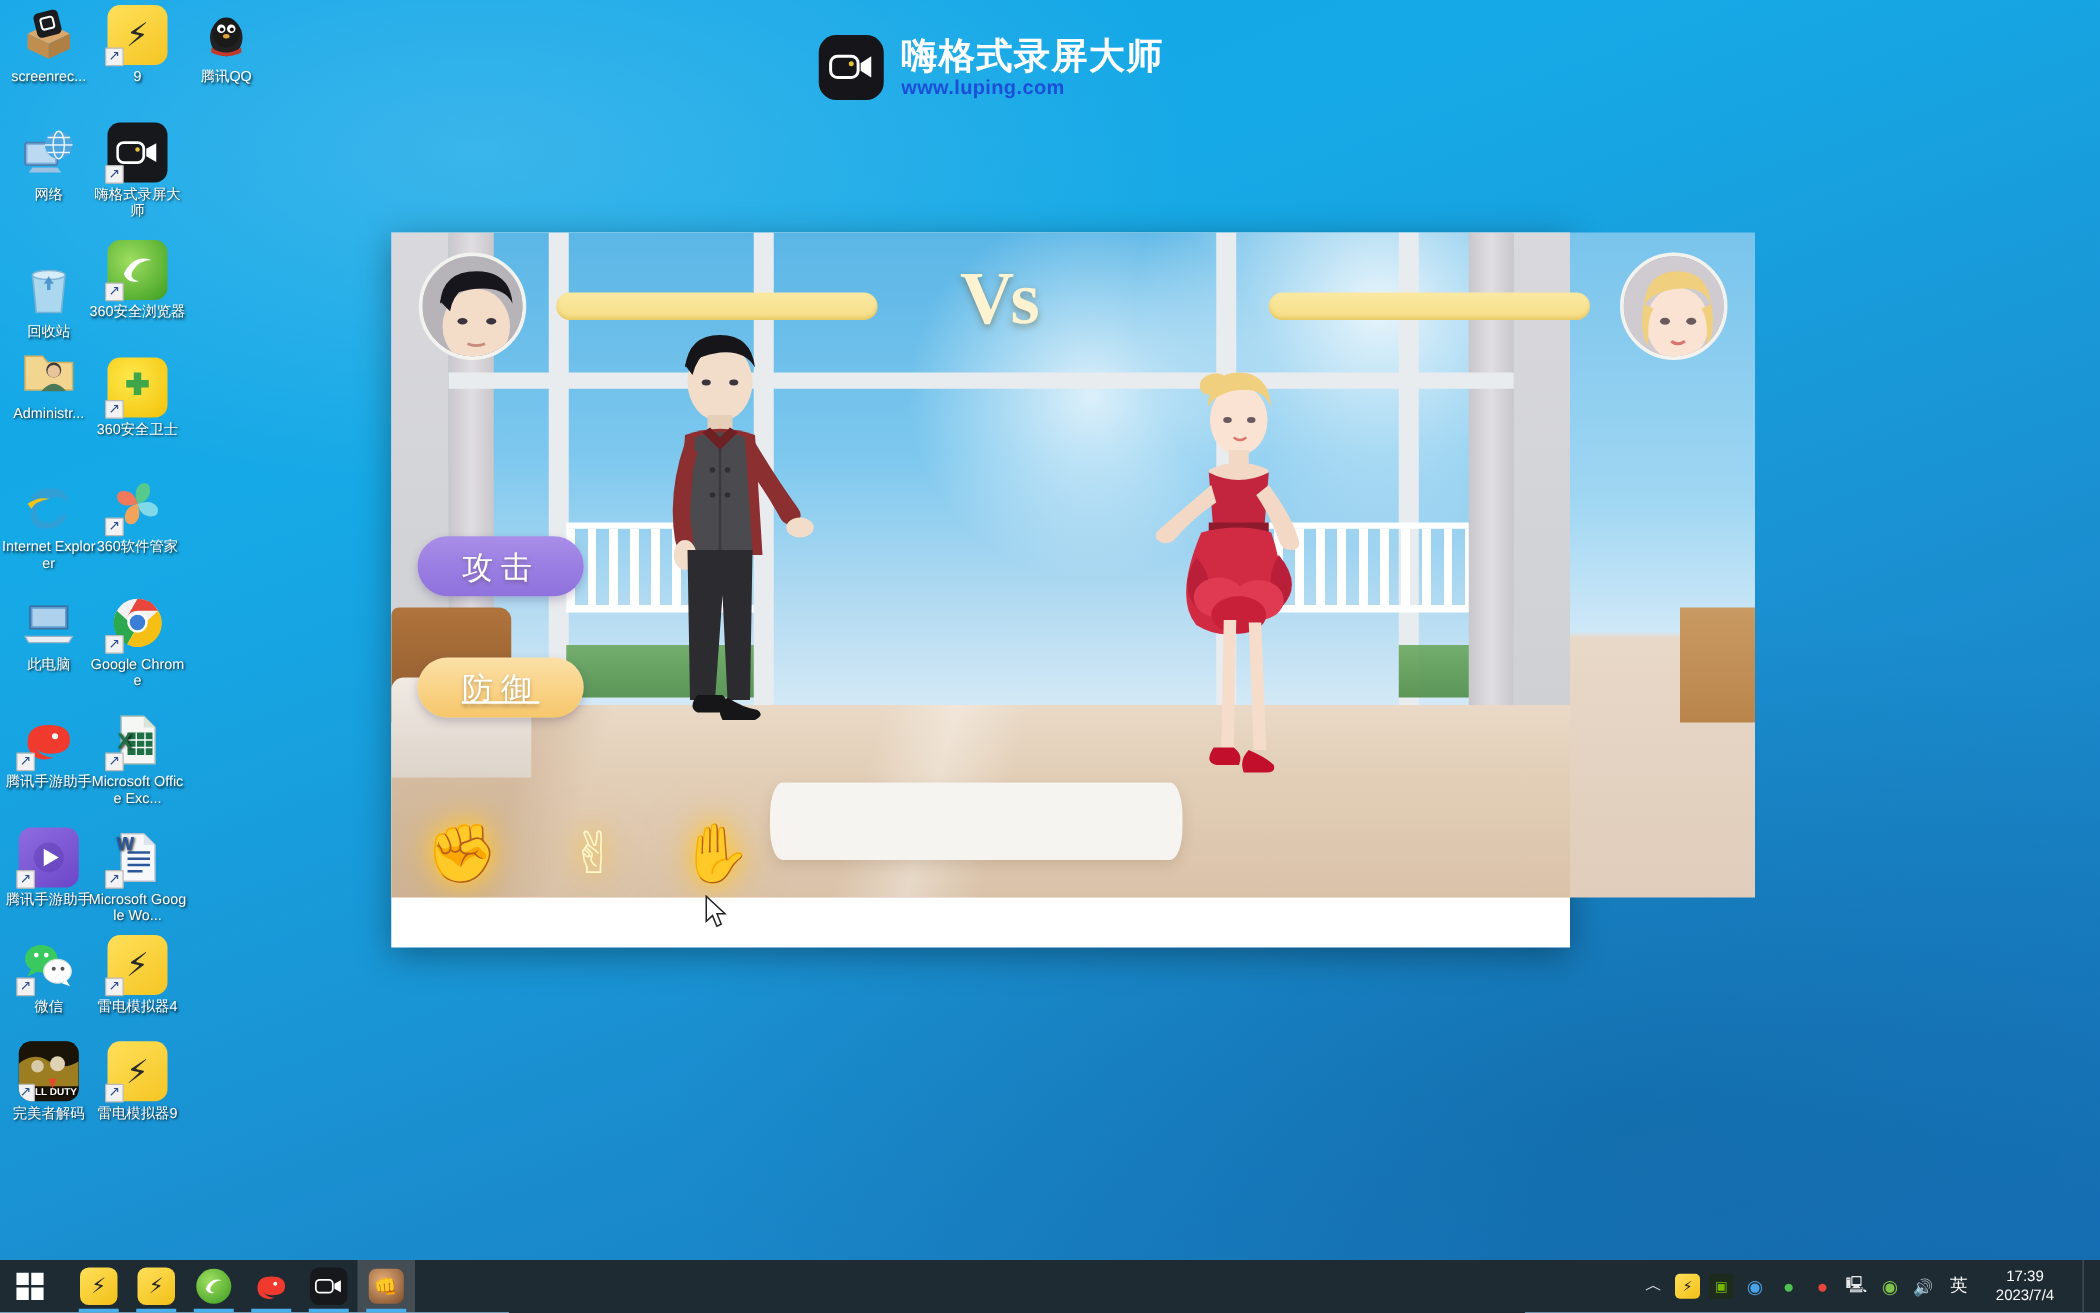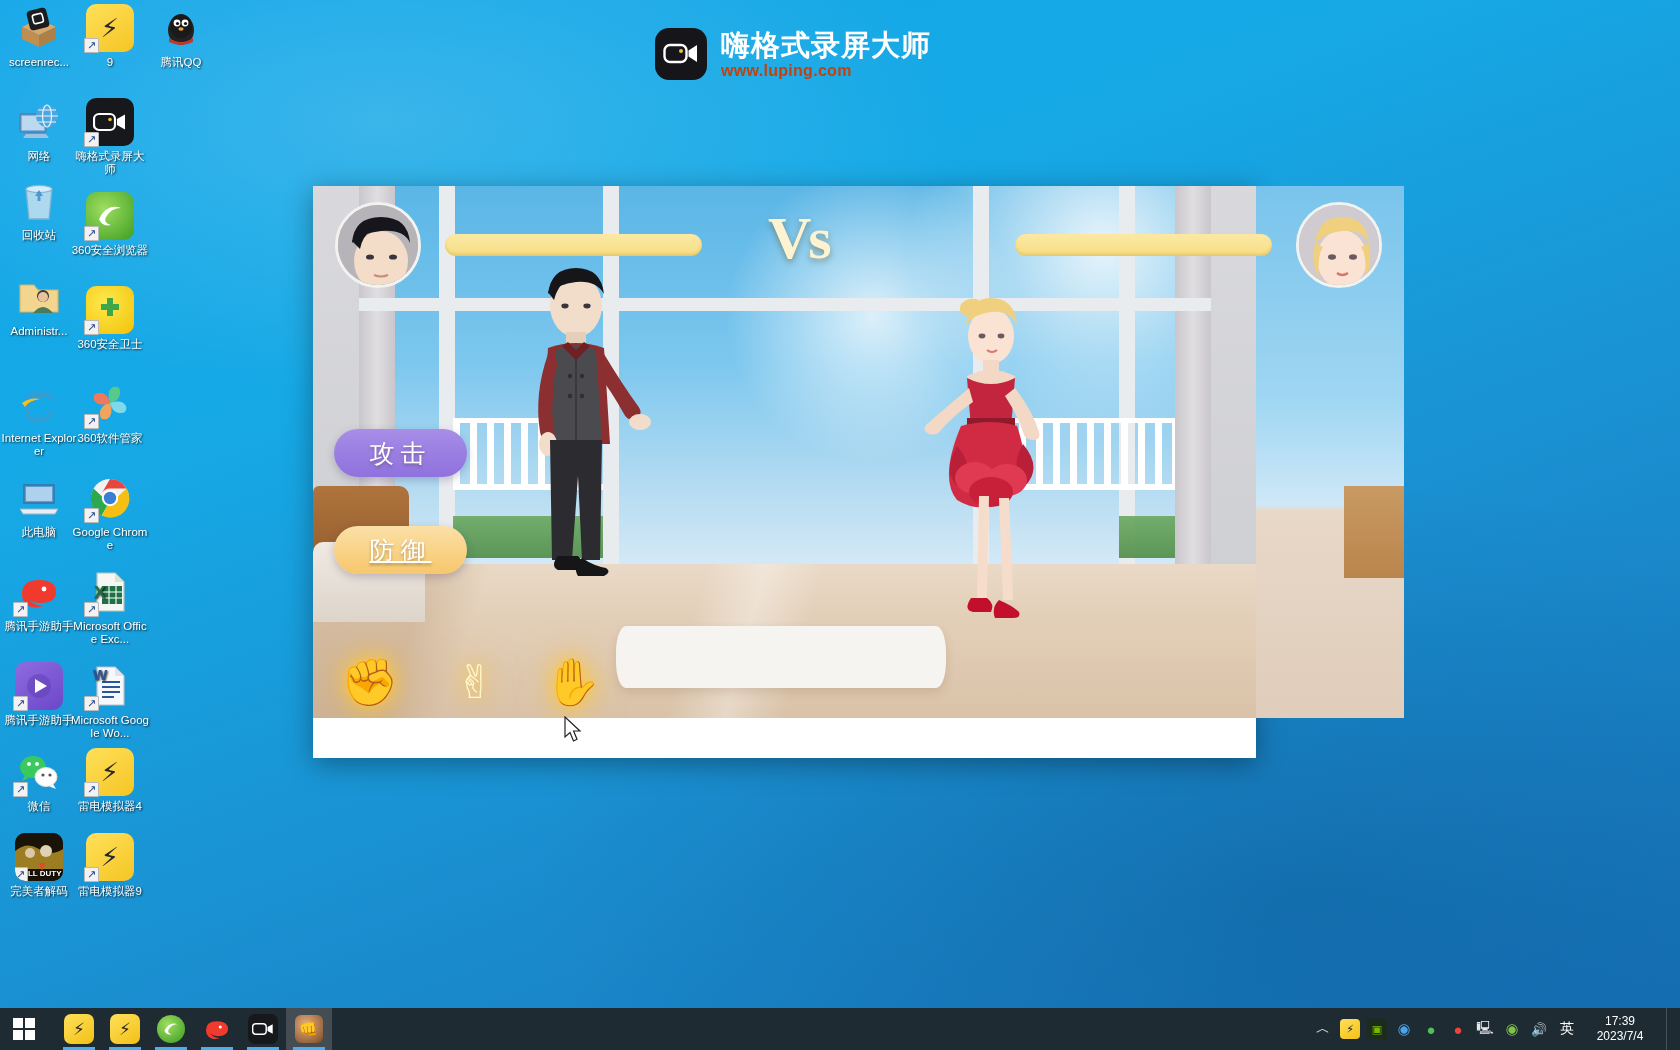--- a/index.html
+++ b/index.html
@@ -65,21 +65,21 @@
     position: absolute; left: 655px; top: 28px; display: flex; align-items: center; gap: 14px;
   }
   .wm-logo {
     width: 52px; height: 52px; border-radius: 14px; background: #16161a;
     display: flex; align-items: center; justify-content: center;
   }
   .wm-text .wm-title {
     color: #fff; font-size: 29px; font-weight: bold; letter-spacing: 1px; line-height: 32px;
   }
   .wm-text .wm-url {
-    color: #c2410c; font-size: 16px; font-weight: bold; letter-spacing: .3px; line-height: 19px;
+    color: #1d4ed8; font-size: 16px; font-weight: bold; letter-spacing: .3px; line-height: 19px;
   }
 
   
   .game-window {
     position: absolute; left: 313px; top: 186px; width: 943px; height: 572px;
     background: #fff; box-shadow: 0 6px 26px rgba(0,0,0,.35);
   }
   .titlebar {
     height: 40px; background: #fbfcfe; position: relative;
     display: flex; align-items: center; justify-content: center;
@@ -301,21 +301,21 @@
       <svg width="34" height="24" viewBox="0 0 34 24">
         <rect x="1" y="4" width="21" height="16" rx="5" fill="none" stroke="#fff" stroke-width="2.2"></rect>
         <circle cx="17" cy="9.5" r="1.8" fill="#e8c23a"></circle>
         <path d="M24 9 L32 4.5 L32 19.5 L24 15 Z" fill="#fff"></path>
       </svg>
       <span class="shortcut-arrow">↗</span>
     </div>
     <span class="label">嗨格式录屏大师</span>
   </div>
 
-  <div class="dicon" style="left:0px;top:177px">
+  <div class="dicon" style="left:0px;top:208px">
     <div class="glyph ic-bin">
       <svg width="40" height="44" viewBox="0 0 40 44">
         <path d="M7 10 L33 10 L30 40 L10 40 Z" fill="#b9dcef" stroke="#7fb4d2" stroke-width="1.3" opacity=".92"></path>
         <ellipse cx="20" cy="10" rx="13" ry="3.6" fill="#d6ecf8" stroke="#7fb4d2" stroke-width="1.2"></ellipse>
         <path d="M16 17 l4 -6 l4 6 l-2.6 0 l0 5 l-2.8 0 l0 -5 Z" fill="#3d8ec9" opacity=".85"></path>
       </svg>
     </div>
     <span class="label">回收站</span>
   </div>
 

